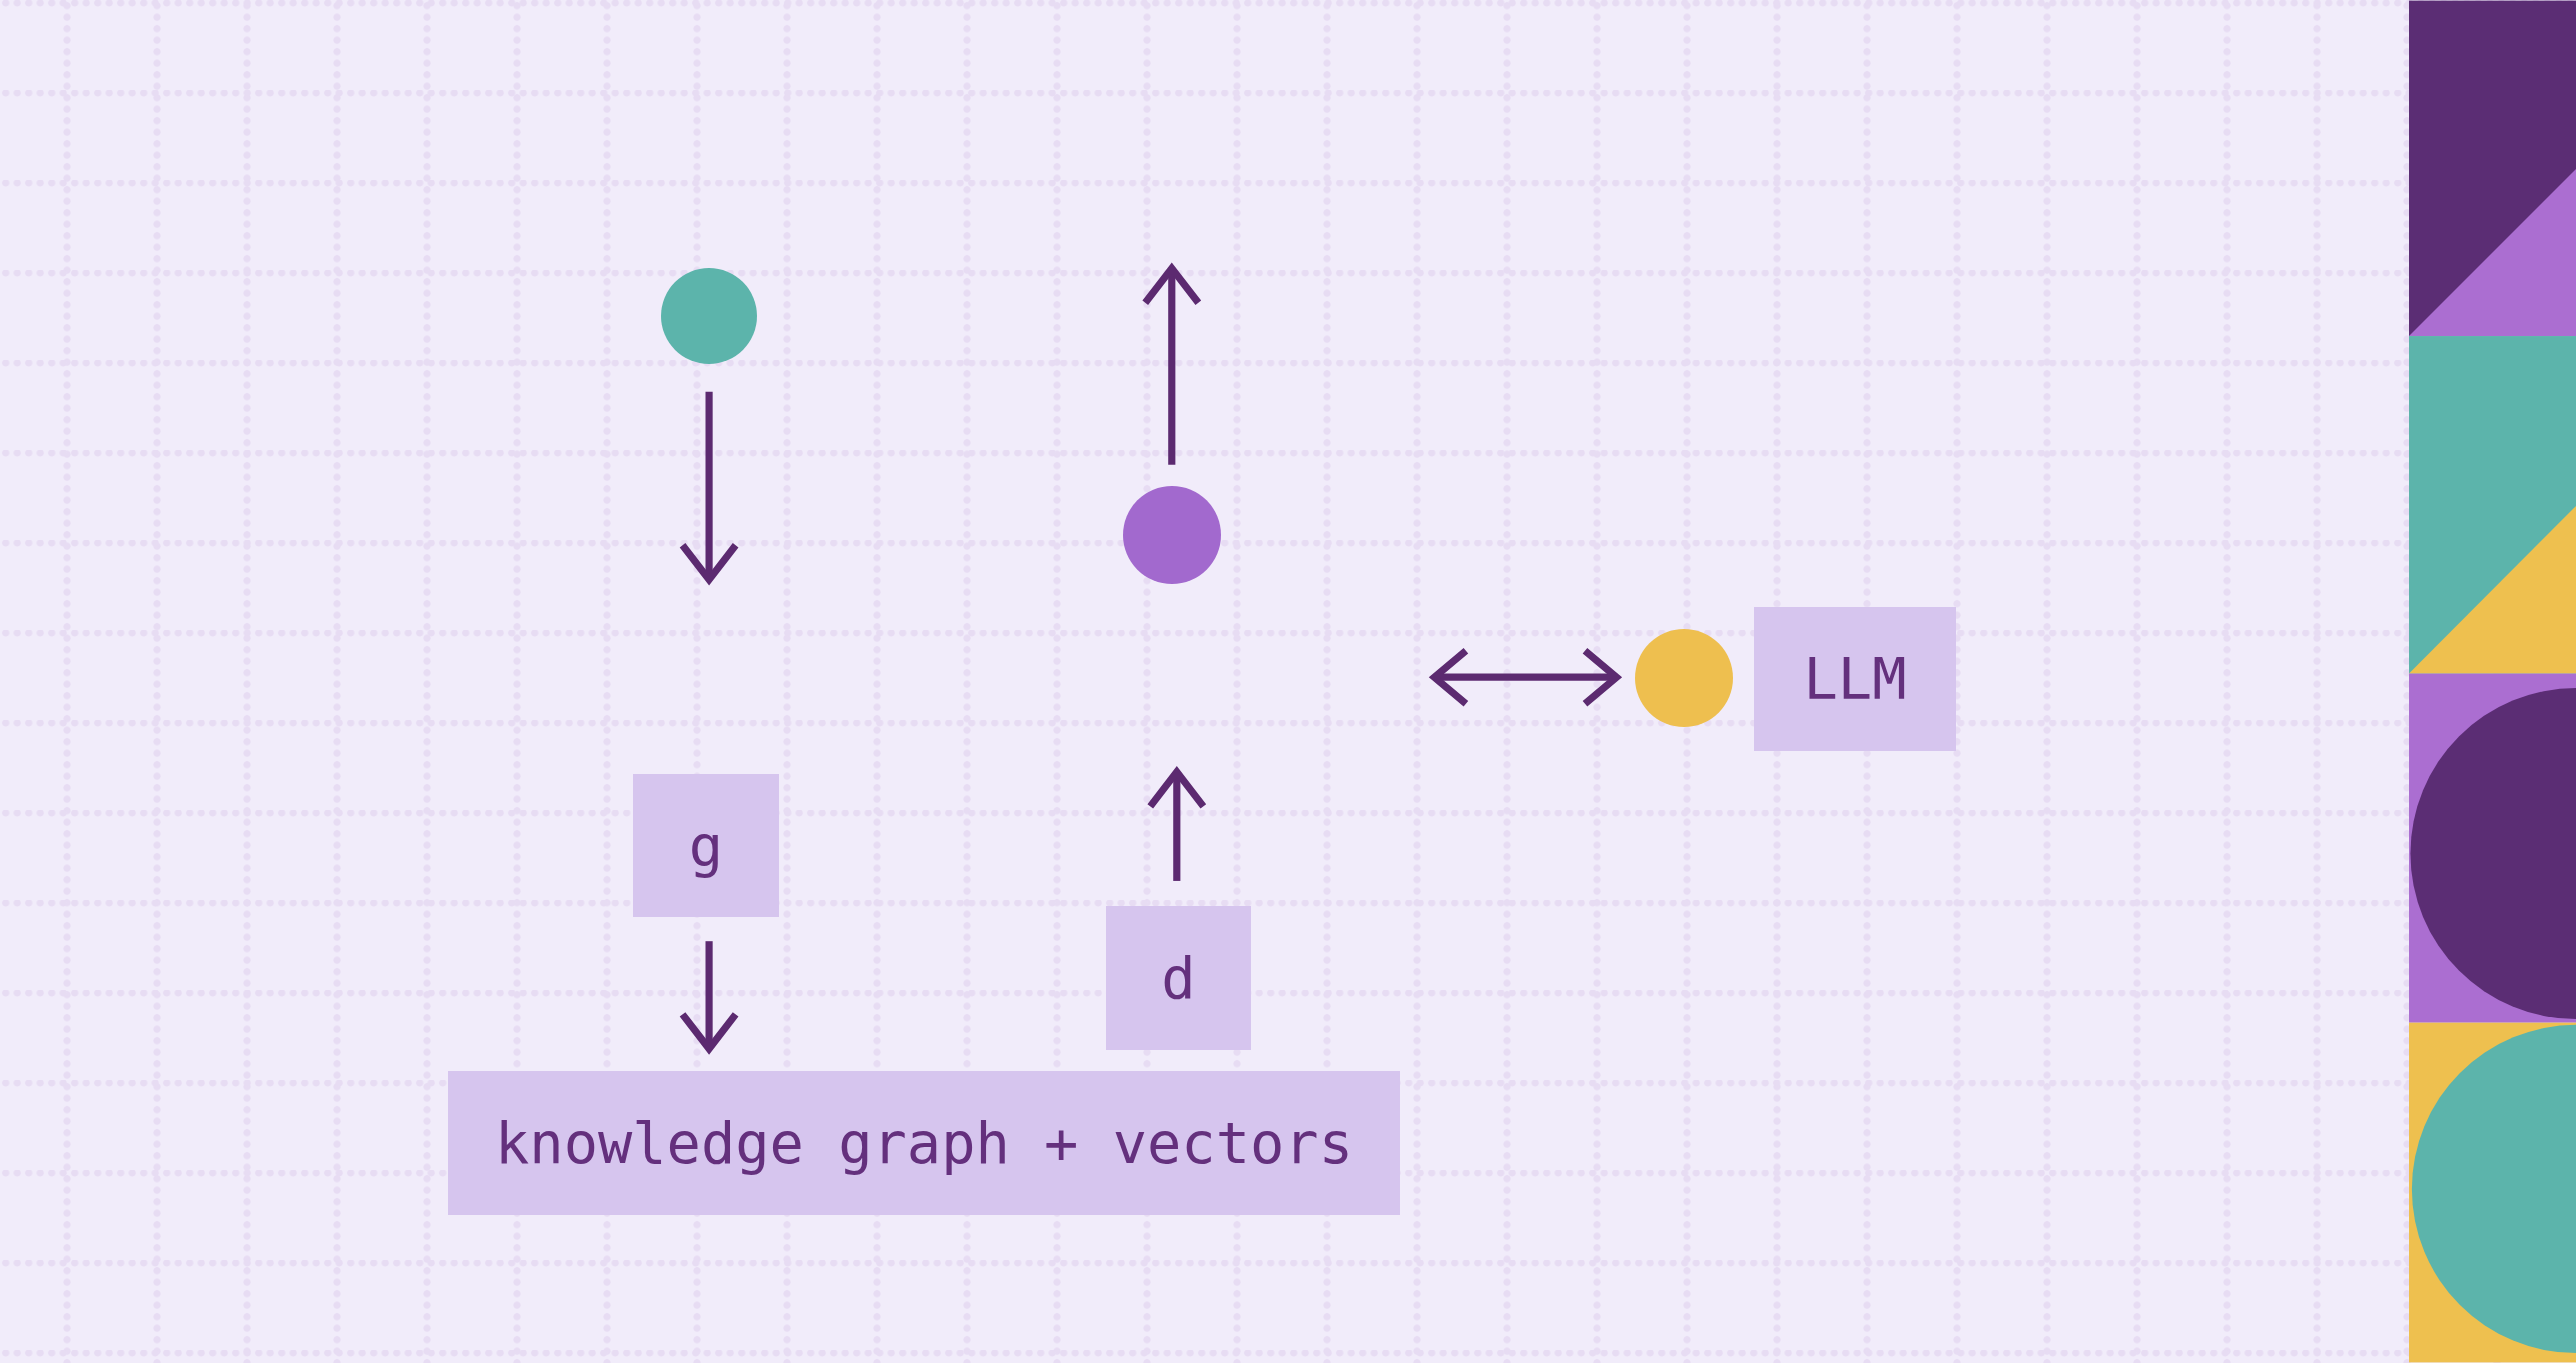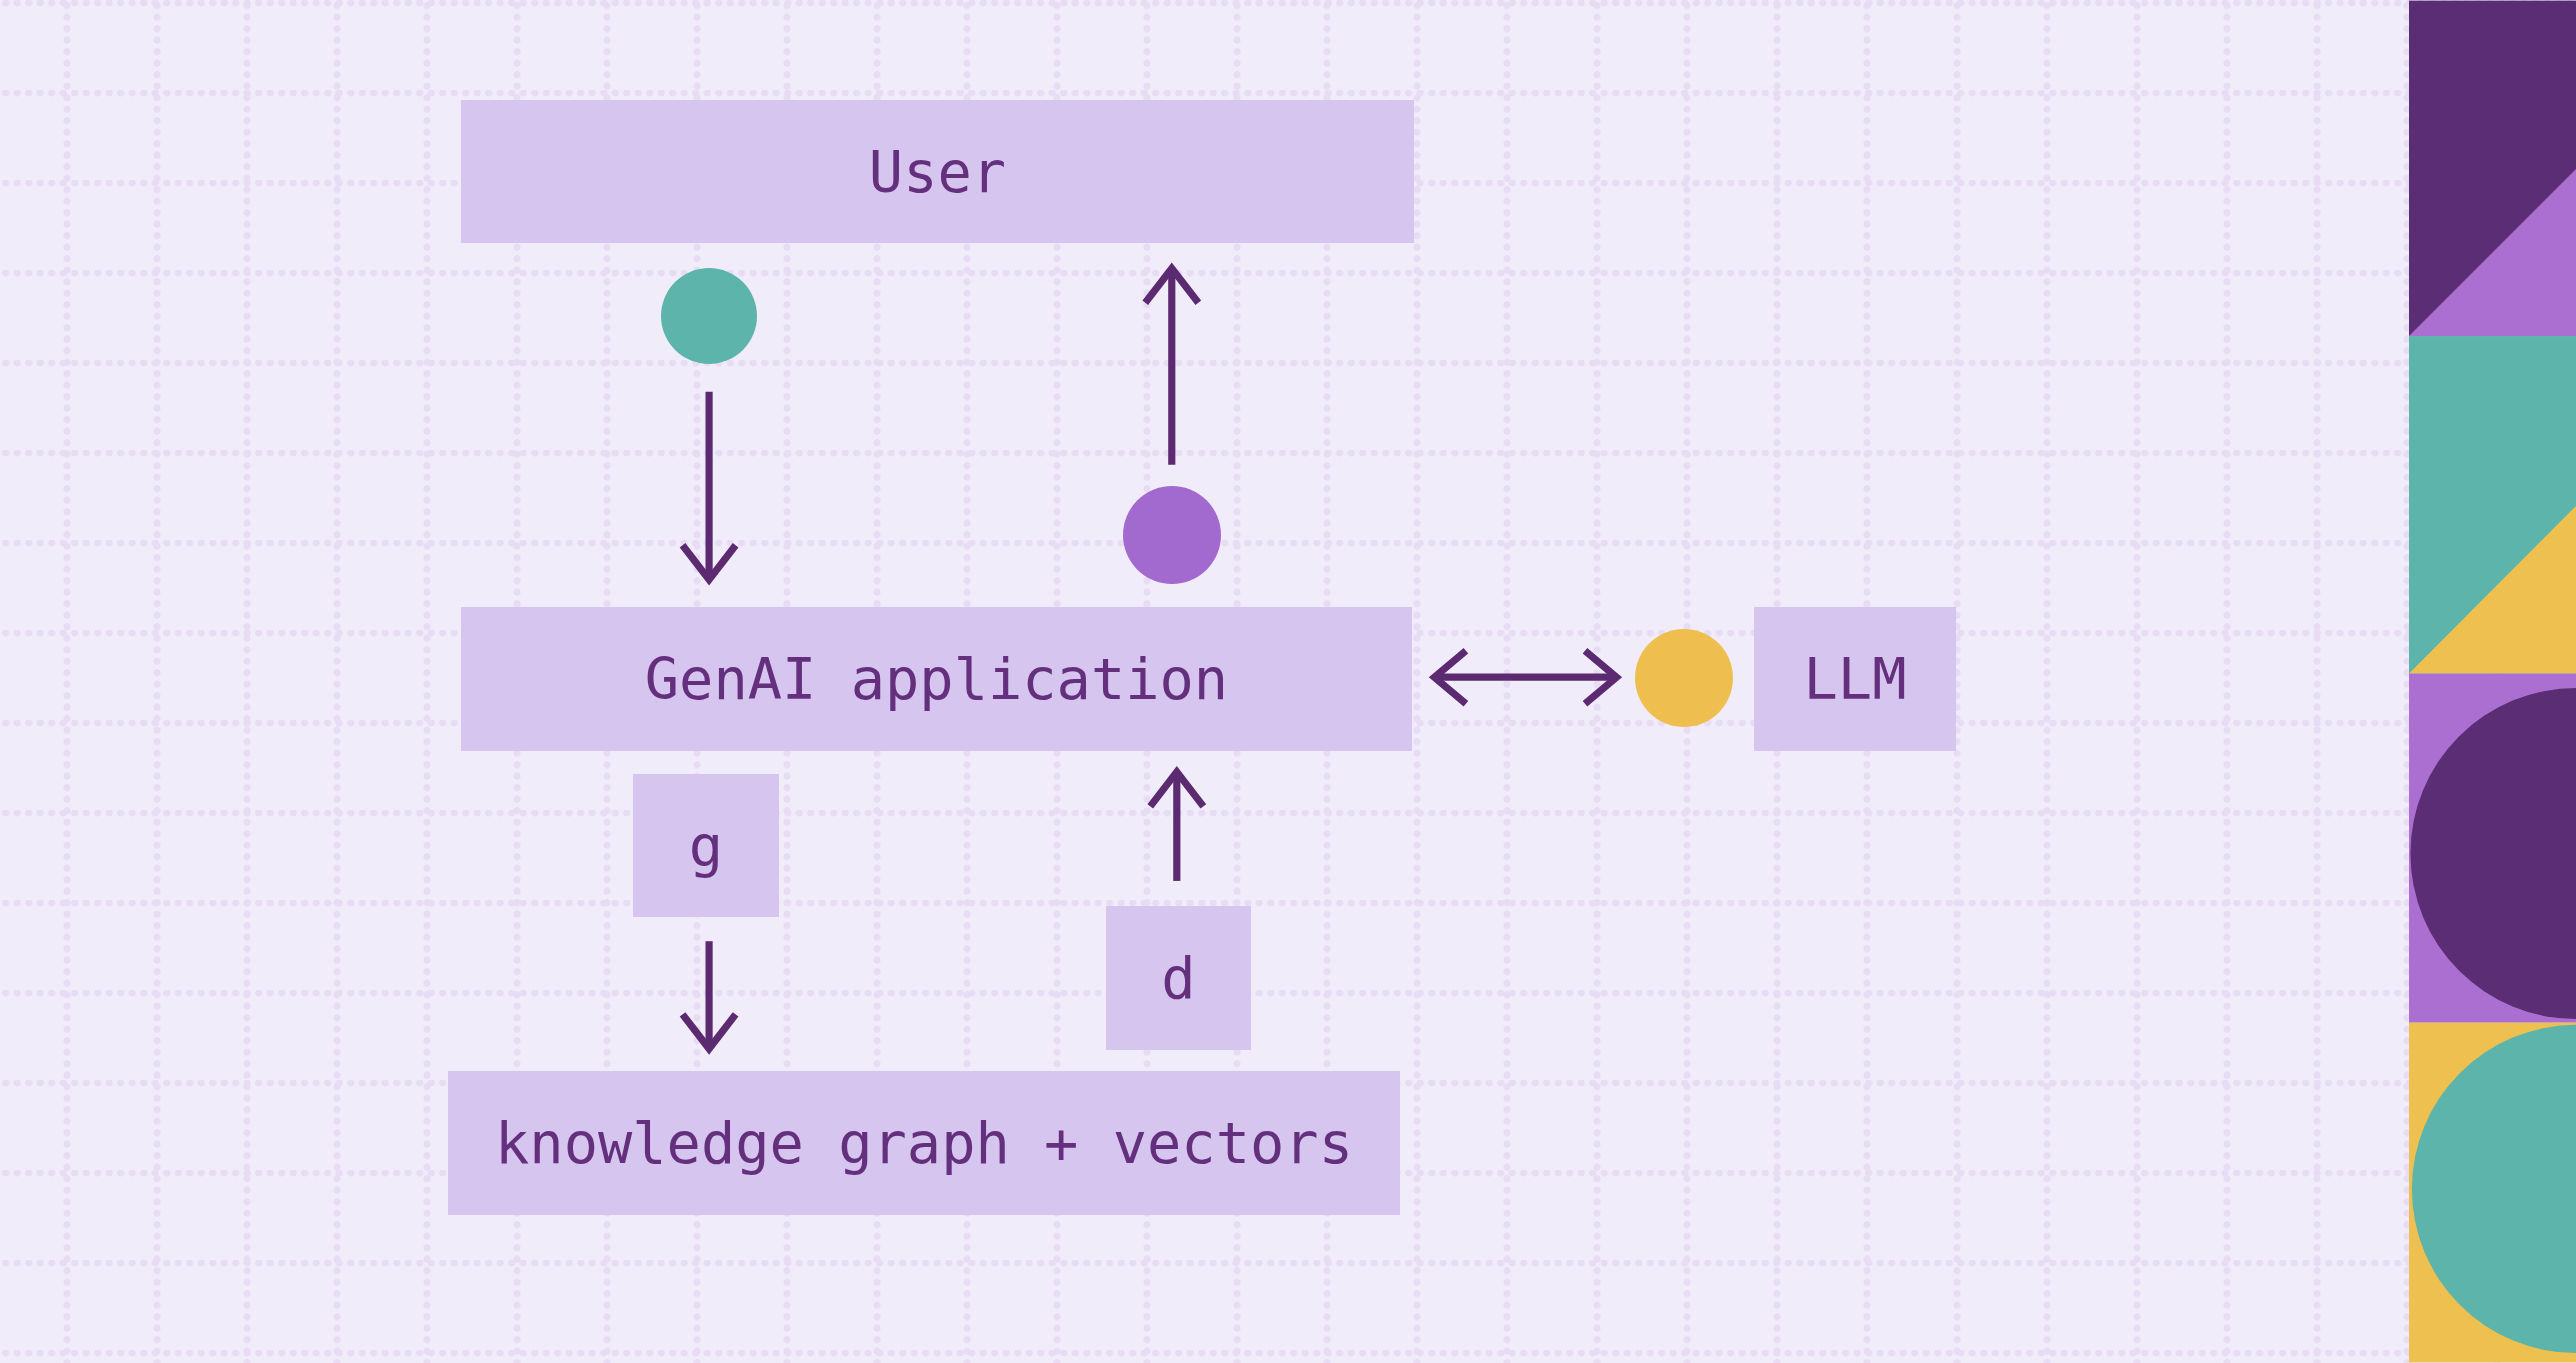--- a/index.html
+++ b/index.html
@@ -62,27 +62,21 @@
     stroke-width: 10;
     stroke-linejoin: miter;
     stroke-linecap: butt;
   }
 </style>
 </head>
 <body>
 
 <div class="stage">
 
-  <div class="node" id="user-box">
-    <span class="label">User</span>
-  </div>
 
-  <div class="node" id="genai-box">
-    <span class="label">GenAI application</span>
-  </div>
 
   <div class="node" id="kg-box">
     <span class="label">knowledge graph + vectors</span>
   </div>
 
   <div class="node" id="llm-box">
     <span class="label">LLM</span>
   </div>
 
   <div class="node" id="g-box">

